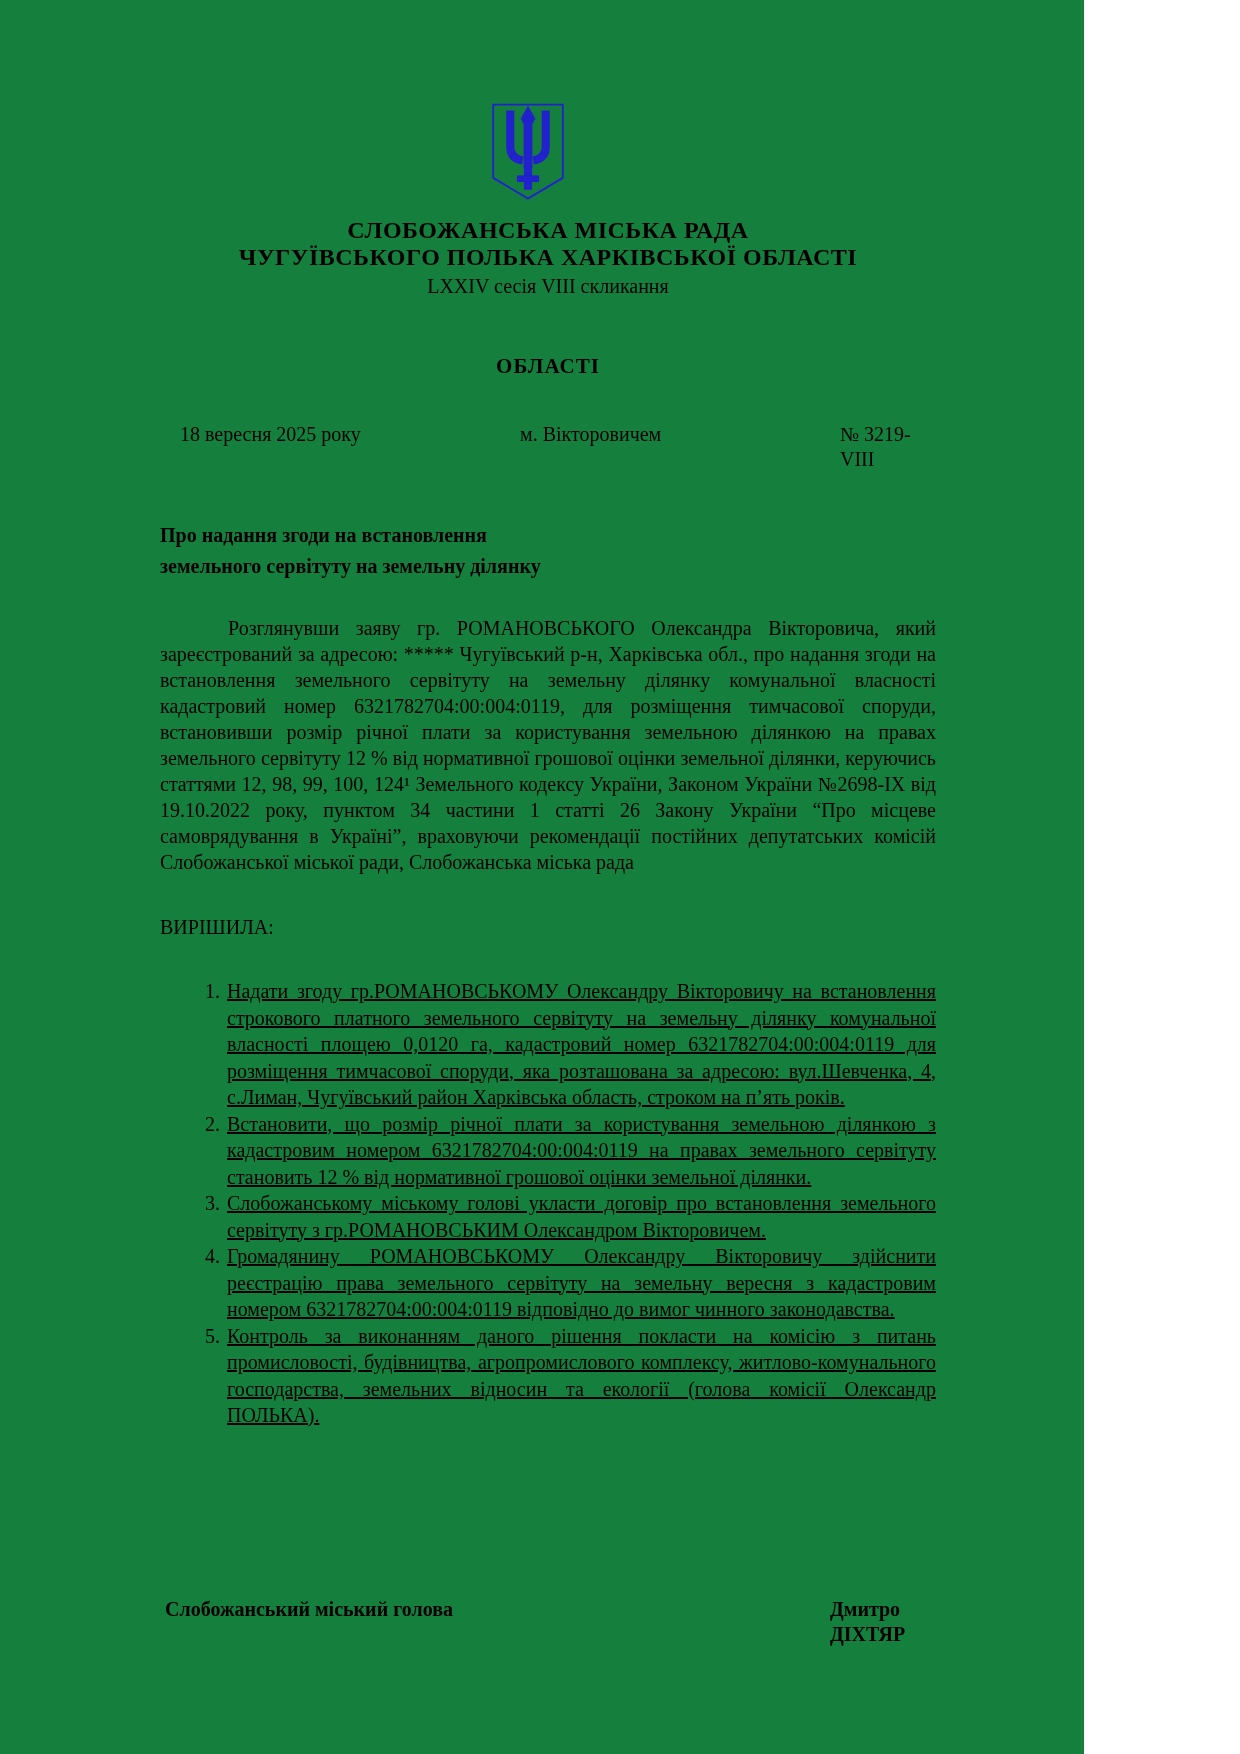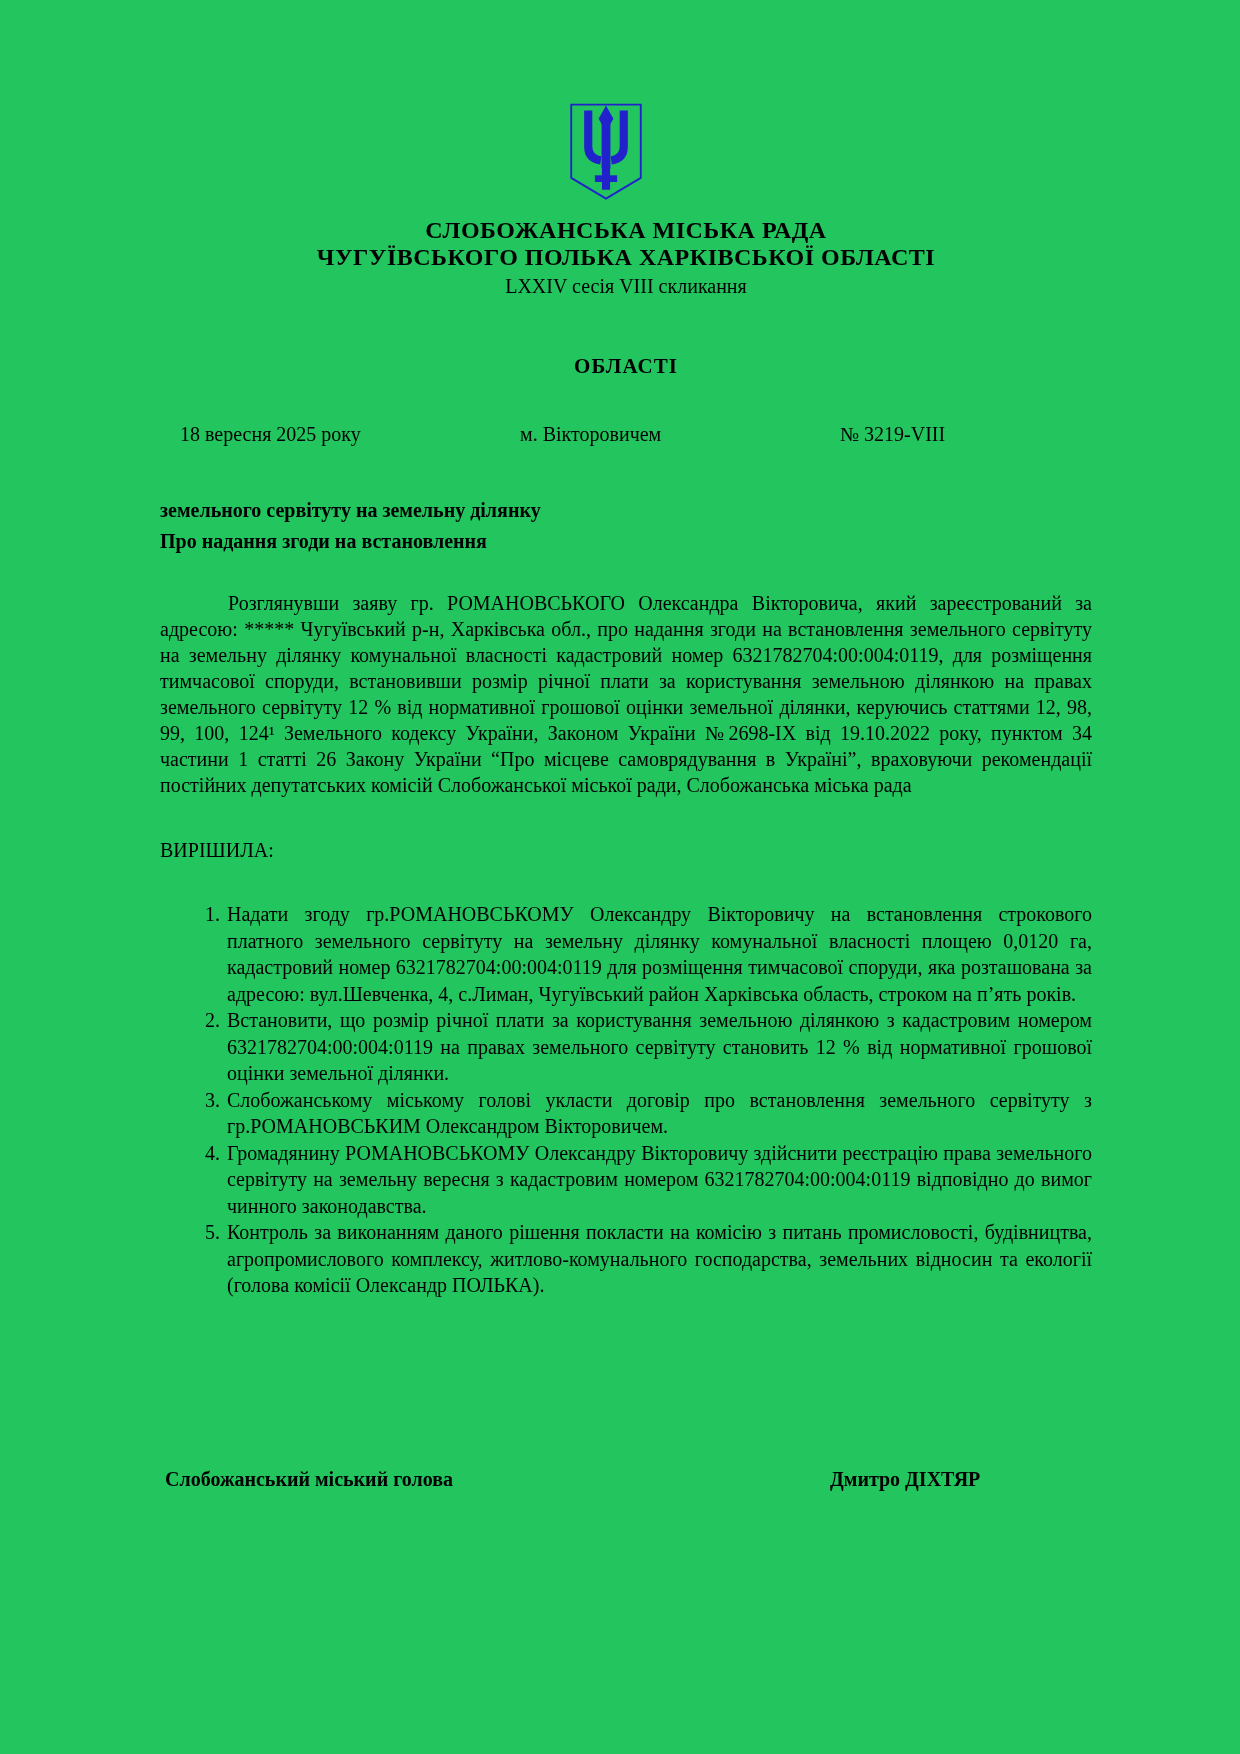--- a/index.html
+++ b/index.html
@@ -4,23 +4,23 @@
 <style>
   * { margin: 0; padding: 0; box-sizing: border-box; }
   html, body { background: #ffffff; }
   body {
     width: 1240px;
     font-family: "Liberation Serif", "DejaVu Serif", serif;
     color: #000;
   }
   .page {
     position: relative;
-    width: 1240px;
+    width: 1084px;
     min-height: 1754px;
-    background: #22c55e;
+    background: #15803d;
     padding: 103px 148px 40px 160px;
   }
   
   .doc-header { text-align: center; }
   .emblem { display: inline-block; width: 74px; height: 98px; margin-left: -40px; }
   .emblem svg { display: block; width: 100%; height: 100%; }
   .tz-fill   { fill: var(--emblem-blue, #2222cc); }
   .tz-stroke { stroke: var(--emblem-blue, #2222cc); fill: none; }
   .org-line {
     font-weight: bold;
@@ -71,20 +71,21 @@
   }
   .resolution-list {
     margin-top: 38px;
     padding-left: 65px;
     font-size: 20px;
     line-height: 26.5px;
   }
   .resolution-list li {
     text-align: justify;
     padding-left: 2px;
+    text-decoration: underline;
   }
   
   .signature-row {
     display: grid;
     grid-template-columns: 670px auto;
     margin-top: 168px;
     font-weight: bold;
     font-size: 20px;
     line-height: 25px;
   }
@@ -119,22 +120,22 @@
     <div class="doc-type">ОБЛАСТІ</div>
   </header>
 
   <div class="meta-row">
     <span class="date">18  вересня 2025 року</span>
     <span class="place">м. Вікторовичем</span>
     <span class="number">№ 3219-VIII</span>
   </div>
 
   <div class="title-block">
+    <div>Про надання згоди на встановлення</div>
     <div>земельного сервітуту на земельну ділянку</div>
-    <div>Про надання згоди на встановлення</div>
   </div>
 
   <p class="preamble">Розглянувши заяву гр. РОМАНОВСЬКОГО Олександра Вікторовича, який зареєстрований за адресою: ***** Чугуївський р-н, Харківська обл., про надання згоди на встановлення земельного сервітуту на земельну ділянку комунальної власності кадастровий номер 6321782704:00:004:0119, для розміщення тимчасової споруди, встановивши розмір річної плати за користування земельною ділянкою на правах земельного сервітуту 12 % від нормативної грошової оцінки земельної ділянки, керуючись статтями 12, 98, 99, 100, 124¹ Земельного кодексу України, Законом України №2698-IX від 19.10.2022 року, пунктом 34 частини 1 статті 26 Закону України “Про місцеве самоврядування в Україні”, враховуючи рекомендації постійних депутатських комісій Слобожанської міської ради, Слобожанська міська рада</p>
 
   <p class="resolved-label">ВИРІШИЛА:</p>
 
   <ol class="resolution-list">
     <li>Надати згоду гр.РОМАНОВСЬКОМУ Олександру Вікторовичу на встановлення строкового платного земельного сервітуту на земельну ділянку комунальної власності площею 0,0120 га, кадастровий номер 6321782704:00:004:0119 для розміщення тимчасової споруди, яка розташована за адресою: вул.Шевченка, 4, с.Лиман, Чугуївський район Харківська область, строком на п’ять років.</li>
     <li>Встановити, що розмір річної плати за користування земельною ділянкою з кадастровим номером 6321782704:00:004:0119 на правах земельного сервітуту становить 12 % від нормативної грошової оцінки земельної ділянки.</li>
     <li>Слобожанському міському голові укласти договір про встановлення земельного сервітуту з гр.РОМАНОВСЬКИМ Олександром Вікторовичем.</li>

